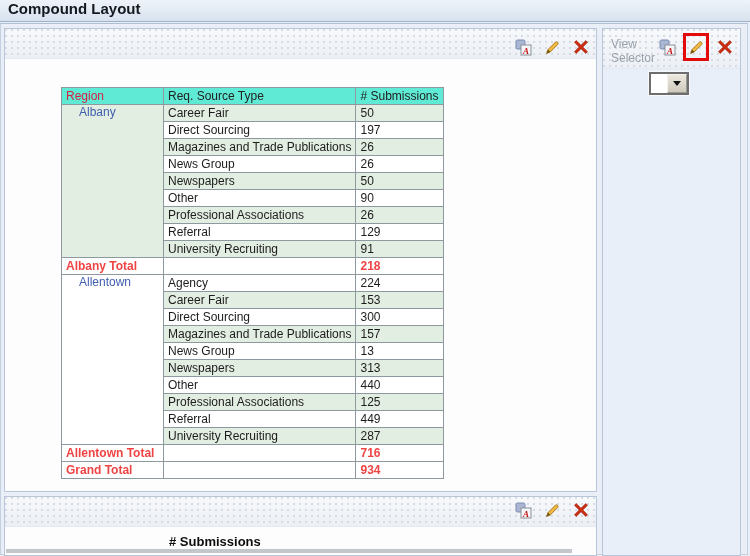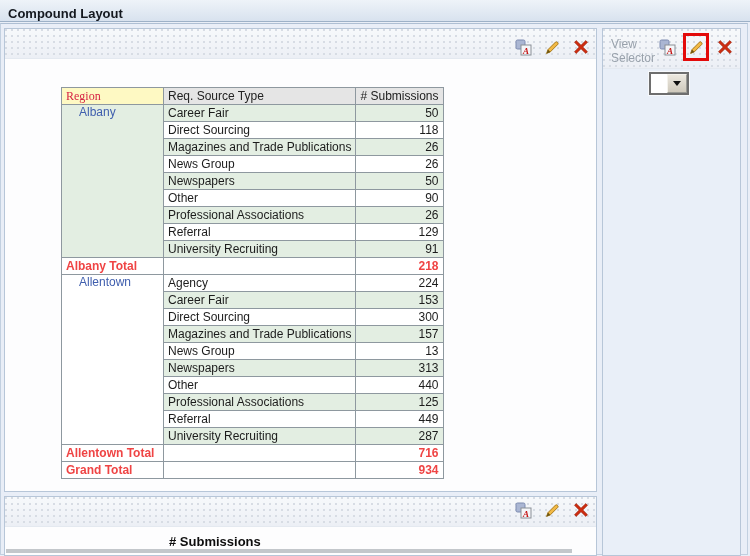--- a/index.html
+++ b/index.html
@@ -9,22 +9,22 @@
     font-family: "Liberation Sans", sans-serif;
     background: #e9eef7;
     overflow: hidden;
   }
 
   
   .title-bar {
     position: absolute; left: 0; top: 0; width: 750px; height: 22px;
     background: linear-gradient(#eef3f9, #d8e2ee);
     border-bottom: 1px solid #9db1c7;
-    display: flex; align-items: flex-end; padding-left: 8px;
-    font-size: 13px; font-weight: bold; color: #14181f;
+    display: flex; align-items: flex-start; padding-left: 8px;
+    font-size: 15px; font-weight: bold; color: #14181f;
   }
   .outer-frame {
     position: absolute; left: 0; top: 23px; width: 748px; height: 532px;
     border: 1px solid #c2d0e0; border-top-color: #aebfd3;
     pointer-events: none;
   }
 
   
   .panel {
     position: absolute; background: #fdfdfe;
@@ -86,24 +86,24 @@
   .pivot-table {
     position: absolute; left: 56px; top: 58px;
     border-collapse: collapse; table-layout: fixed;
     font-size: 12px; color: #1c1c1c;
   }
   .pivot-table td, .pivot-table th {
     border: 1px solid #8e989f; height: 17px; line-height: 15px;
     padding: 0 4px; overflow: hidden; white-space: nowrap;
     font-weight: normal; text-align: left; background: #fff;
   }
-  .pivot-table th { background: #e5e5e5; color: #222; }
-  .pivot-table th.h-region { background: #fef9c3; color: #d62243; cursor: pointer; font-family: Liberation Serif, serif; }
+  .pivot-table th { background: #5eead4; color: #222; }
+  .pivot-table th.h-region { background: #5eead4; color: #d62243; cursor: pointer; }
   .pivot-table td.stripe { background: #e3eee2; }
-  .pivot-table td.num { text-align: right; }
+  .pivot-table td.num { text-align: left; }
   .pivot-table td.region-cell { color: #3f5eae; vertical-align: top; cursor: pointer; padding-left: 17px; }
   .pivot-table tr.total td { font-weight: bold; background: #fff; color: #ef4444; }
 
   
   .chart-title {
     position: absolute; left: 164px; top: 37px;
     font-size: 13px; font-weight: bold; color: #0d0d0d;
   }
   .chart-axis-bar {
     position: absolute; left: 1px; top: 52px; width: 566px; height: 4px;
@@ -155,21 +155,21 @@
       </tr>
     </thead>
     <tbody>
         <tr>
           <td class="region-cell stripe" rowspan="9">Albany</td>
           <td class="stripe">Career Fair</td>
           <td class="num stripe">50</td>
         </tr>
         <tr>
           <td>Direct Sourcing</td>
-          <td class="num">118</td>
+          <td class="num">197</td>
         </tr>
         <tr>
           <td class="stripe">Magazines and Trade Publications</td>
           <td class="num stripe">26</td>
         </tr>
         <tr>
           <td>News Group</td>
           <td class="num">26</td>
         </tr>
         <tr>

